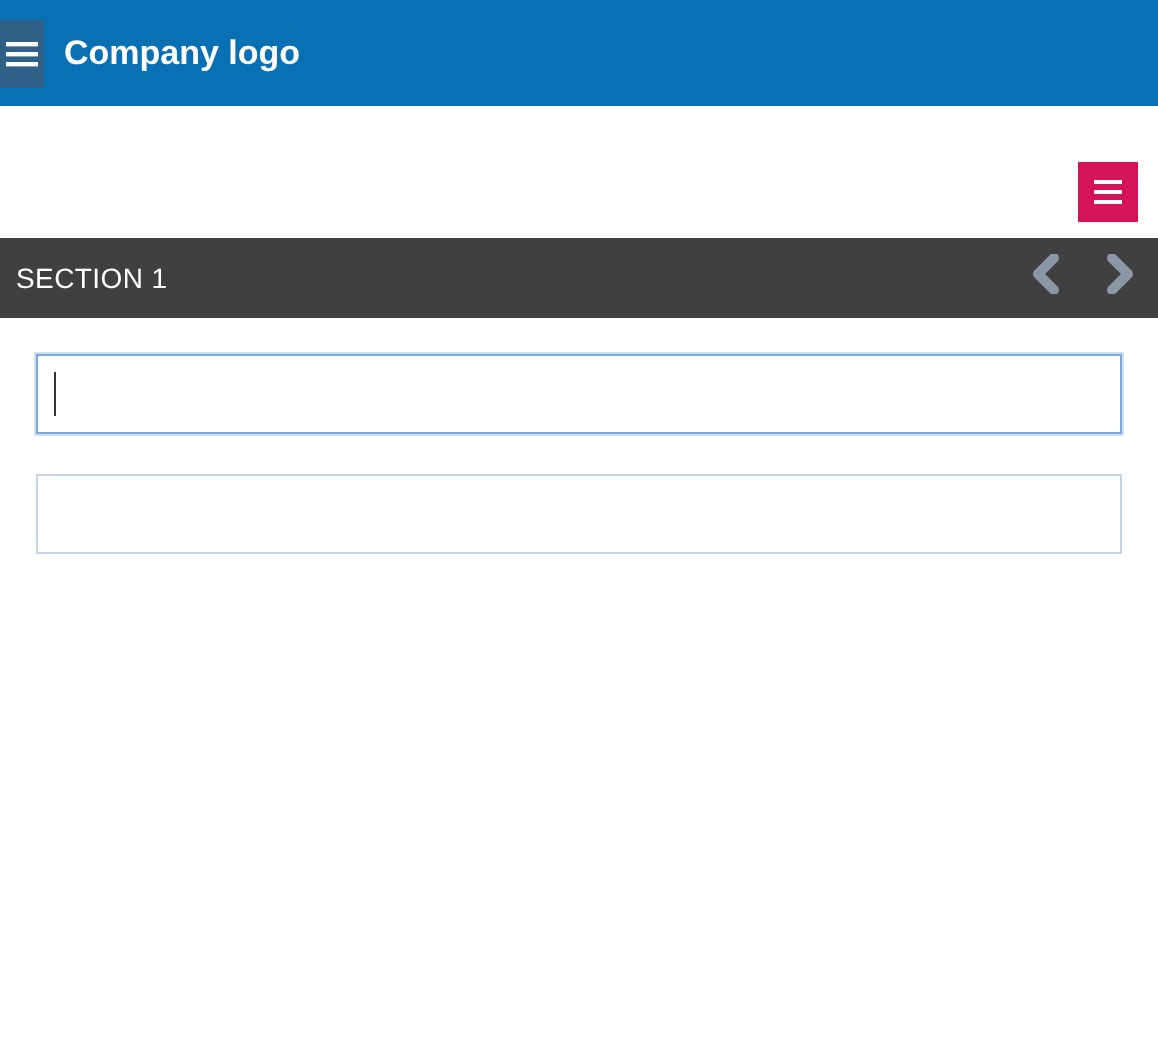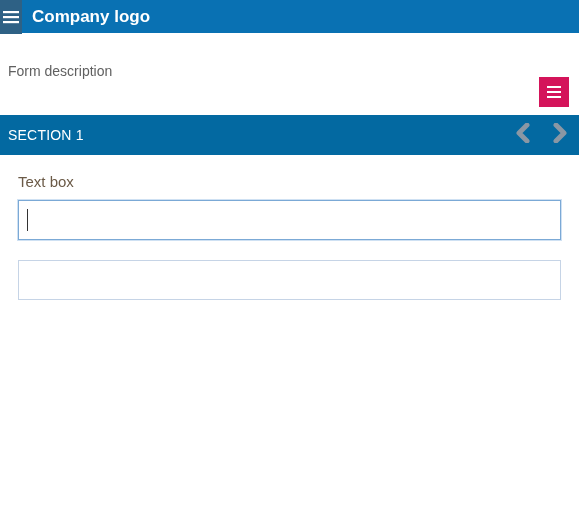--- a/index.html
+++ b/index.html
@@ -1,20 +1,20 @@
 <!DOCTYPE html>
 <html><head>
 <meta charset="utf-8">
 <style>
   * { box-sizing: border-box; margin: 0; padding: 0; }
   html, body { width: 579px; height: 525px; font-family: Arial, Helvetica, sans-serif; background: #fff; }
   .topbar {
     background: #0971b3;
     color: #fff;
-    height: 33px;
+    height: 53px;
     display: flex;
     align-items: center;
     padding: 0 0 0 0;
   }
   .menu-btn {
     background: #2e6185;
     width: 22px;
     height: 34px;
     display: flex;
     align-items: center;
@@ -44,21 +44,21 @@
     width: 30px;
     height: 30px;
     background: #d4145a;
     display: flex;
     align-items: center;
     justify-content: center;
     cursor: pointer;
   }
   .actions-btn svg { display:block; }
   .section-header {
-    background: #0369a1;
+    background: #404040;
     color: #fff;
     height: 40px;
     display: flex;
     align-items: center;
     justify-content: space-between;
     padding: 0 10px 0 8px;
     margin-top: 10px;
   }
   .section-title {
     font-size: 14px;
@@ -121,21 +121,20 @@
         <rect x="0" y="1" width="16" height="2.2" fill="#ffffff"></rect>
         <rect x="0" y="6" width="16" height="2.2" fill="#ffffff"></rect>
         <rect x="0" y="11" width="16" height="2.2" fill="#ffffff"></rect>
       </svg>
     </span>
   </div>
   <div class="logo">Company logo</div>
 </div>
 
 <div class="desc-area">
-  <div class="desc-text">Form description</div>
   <div class="actions-btn">
     <span>
       <svg width="16" height="14" viewBox="0 0 16 14">
         <rect x="1" y="1" width="14" height="2" fill="#ffffff"></rect>
         <rect x="1" y="6" width="14" height="2" fill="#ffffff"></rect>
         <rect x="1" y="11" width="14" height="2" fill="#ffffff"></rect>
       </svg>
     </span>
   </div>
 </div>
@@ -154,19 +153,18 @@
       <span>
         <svg width="18" height="20" viewBox="0 0 18 20">
           <path d="M5 2 L13 10 L5 18" fill="none" stroke="#8a97a4" stroke-width="5" stroke-linejoin="round" stroke-linecap="round"></path>
         </svg>
       </span>
     </div>
   </div>
 </div>
 
 <div class="form-body">
-  <div class="field-label">Text box</div>
   <div class="caret">
     <input type="text" class="text-input focused" value="" style="">
   </div>
 
   <input type="text" class="text-input" value="" style="">
 </div>
 
 </body></html>

